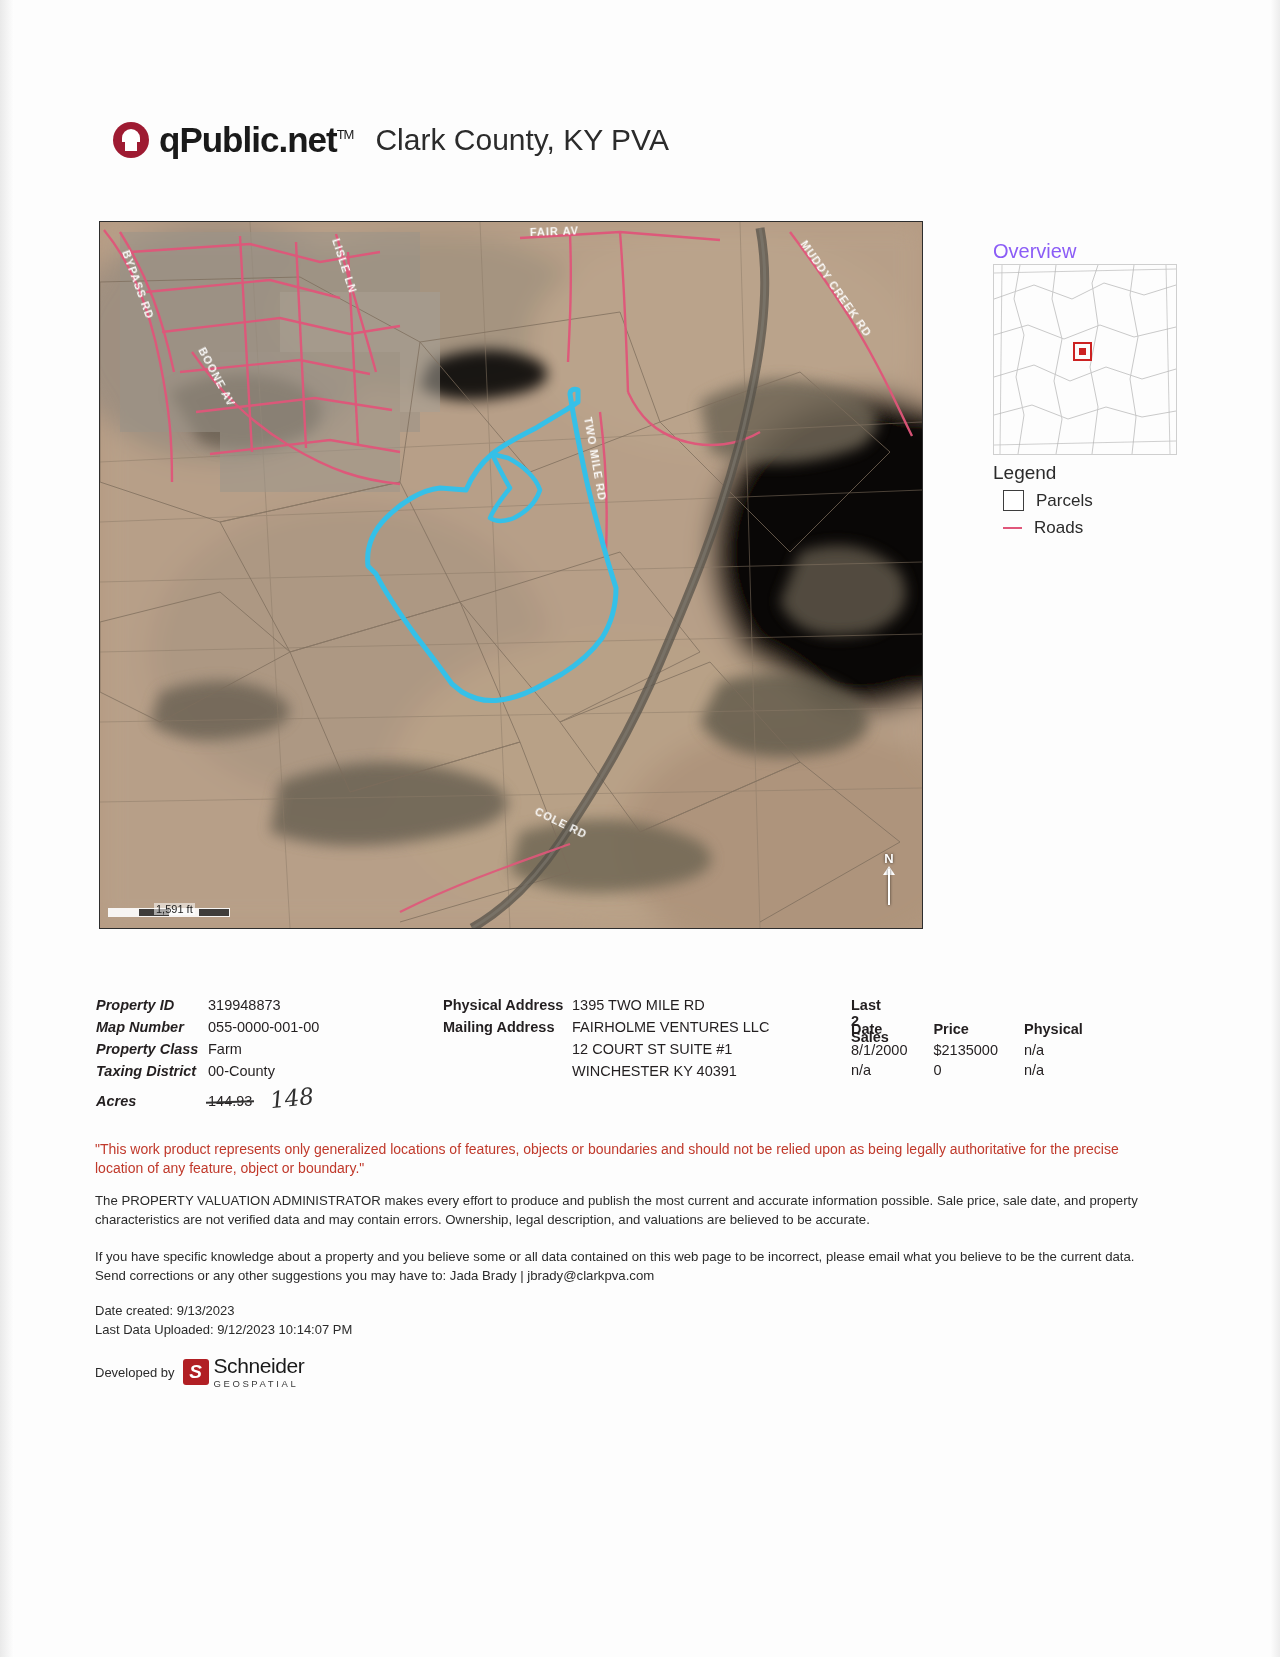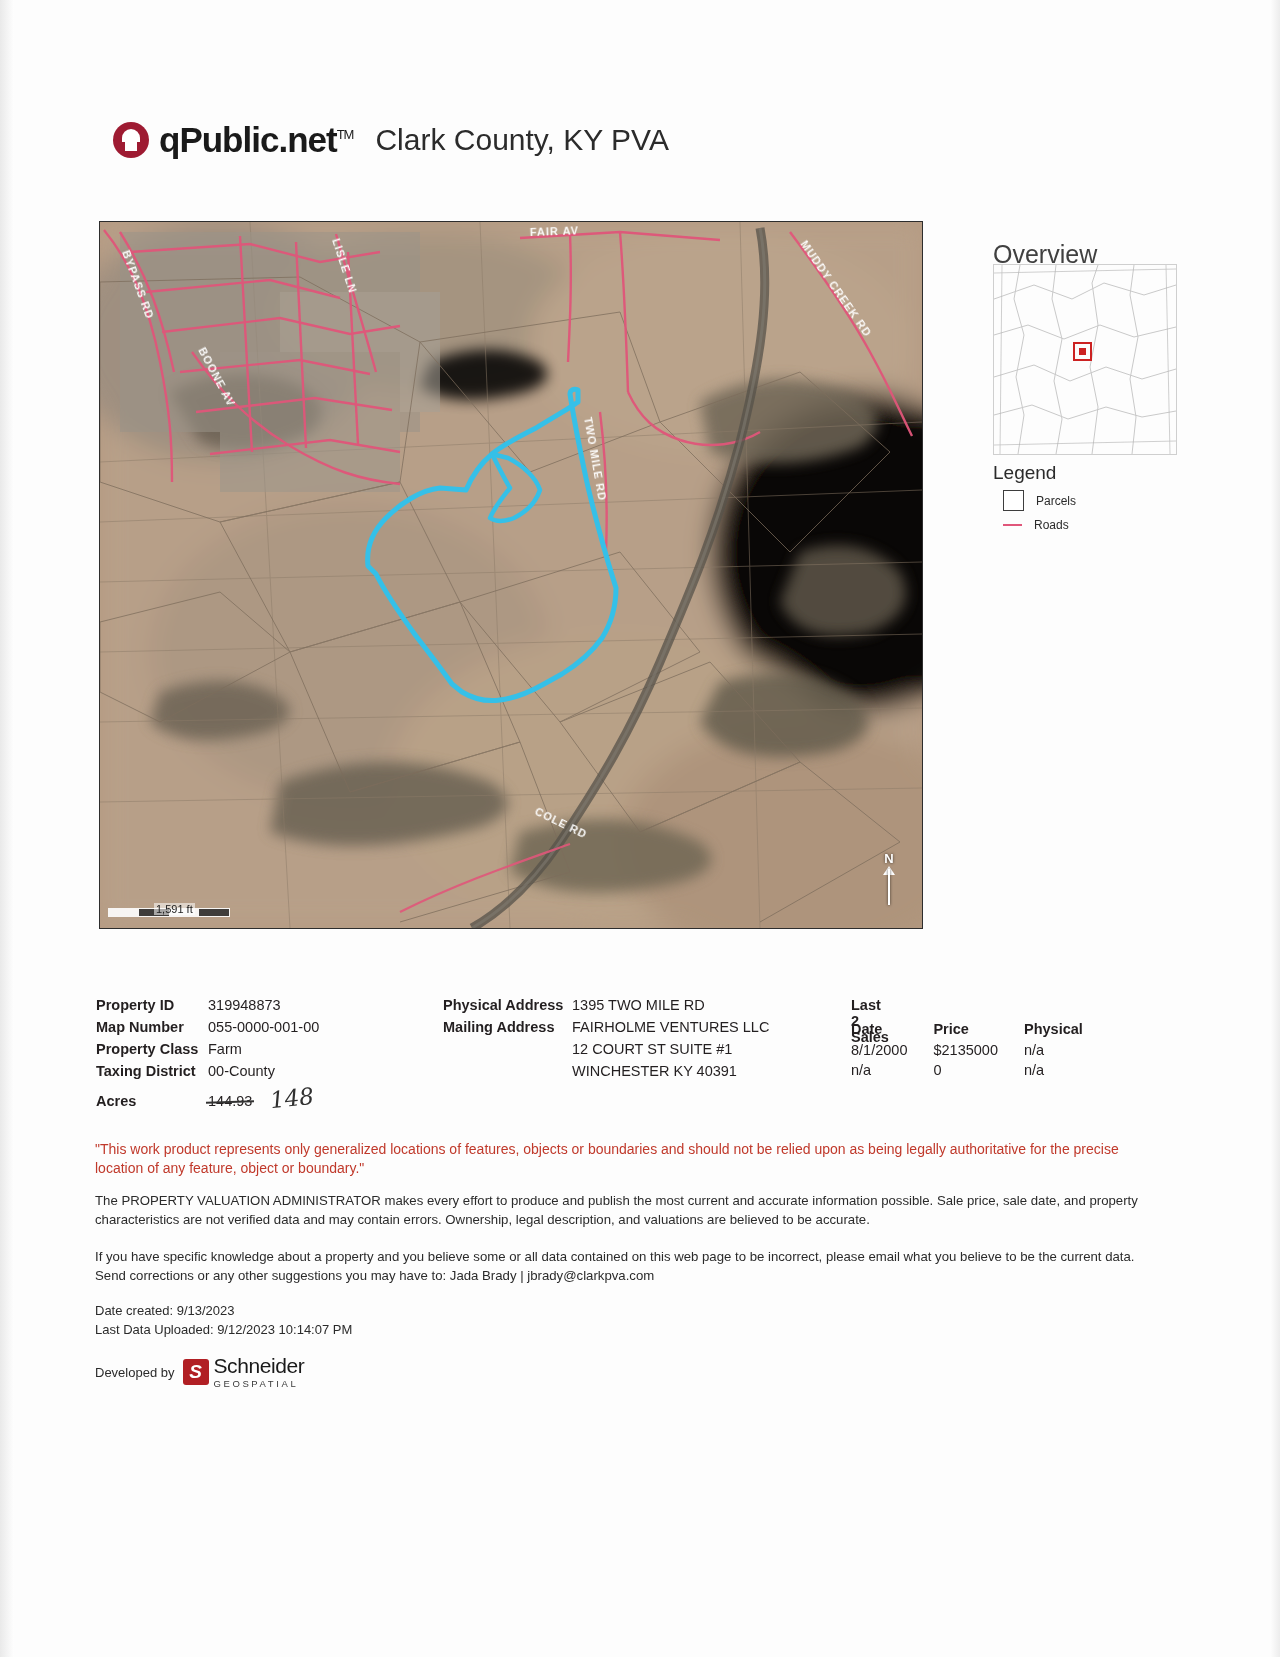--- a/index.html
+++ b/index.html
@@ -149,22 +149,22 @@
     border-left: 6px solid transparent;
     border-right: 6px solid transparent;
     border-bottom: 9px solid #ffffff;
   }
 
   
   .overview-title {
     position: absolute;
     left: 993px;
     top: 240px;
-    font-size: 25px;
-    color: #404040;
+    font-size: 20px;
+    color: #8b5cf6;
   }
   .overview-box {
     position: absolute;
     left: 993px;
     top: 264px;
     width: 182px;
     height: 189px;
     border: 1px solid #cfcfcf;
     background: #fbfbfb;
     overflow: hidden;
@@ -175,21 +175,21 @@
     top: 462px;
     font-size: 19px;
     color: #2b2b2b;
   }
   .legend-row {
     position: absolute;
     left: 1003px;
     display: flex;
     align-items: center;
     gap: 12px;
-    font-size: 12px;
+    font-size: 17px;
     color: #2b2b2b;
   }
   .legend-row.parcels { top: 490px; }
   .legend-row.roads { top: 518px; }
   .swatch-parcel {
     width: 19px;
     height: 19px;
     border: 1.5px solid #3d3d3d;
     background: #ffffff;
     flex: none;
@@ -203,21 +203,21 @@
   }
 
   
   .attrs { position: absolute; left: 0; top: 0; }
   .attr-col { position: absolute; font-size: 14.5px; color: #231f20; }
   .attr-line { display: flex; align-items: baseline; margin-bottom: 6px; }
   .attr-key { font-weight: bold; white-space: nowrap; }
   .attr-val { white-space: nowrap; }
 
   .col-left { left: 96px; top: 997px; }
-  .col-left .attr-key { width: 112px; }
+  .col-left .attr-key { width: 112px; font-style: italic; }
   .col-mid { left: 399px; top: 997px; margin-left: 44px; }
   .col-mid .attr-key { width: 129px; }
 
   .acres-val { position: relative; }
   .strike {
     position: relative;
     display: inline-block;
   }
   .strike::after {
     content: "";

